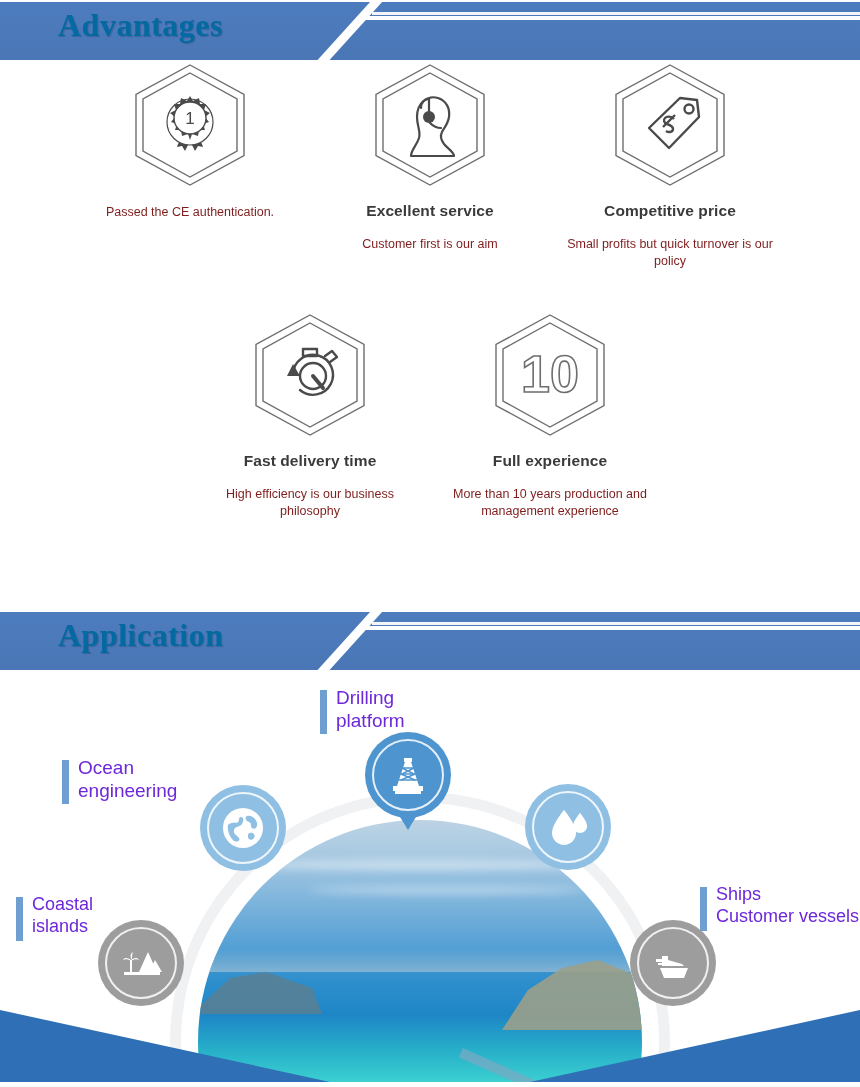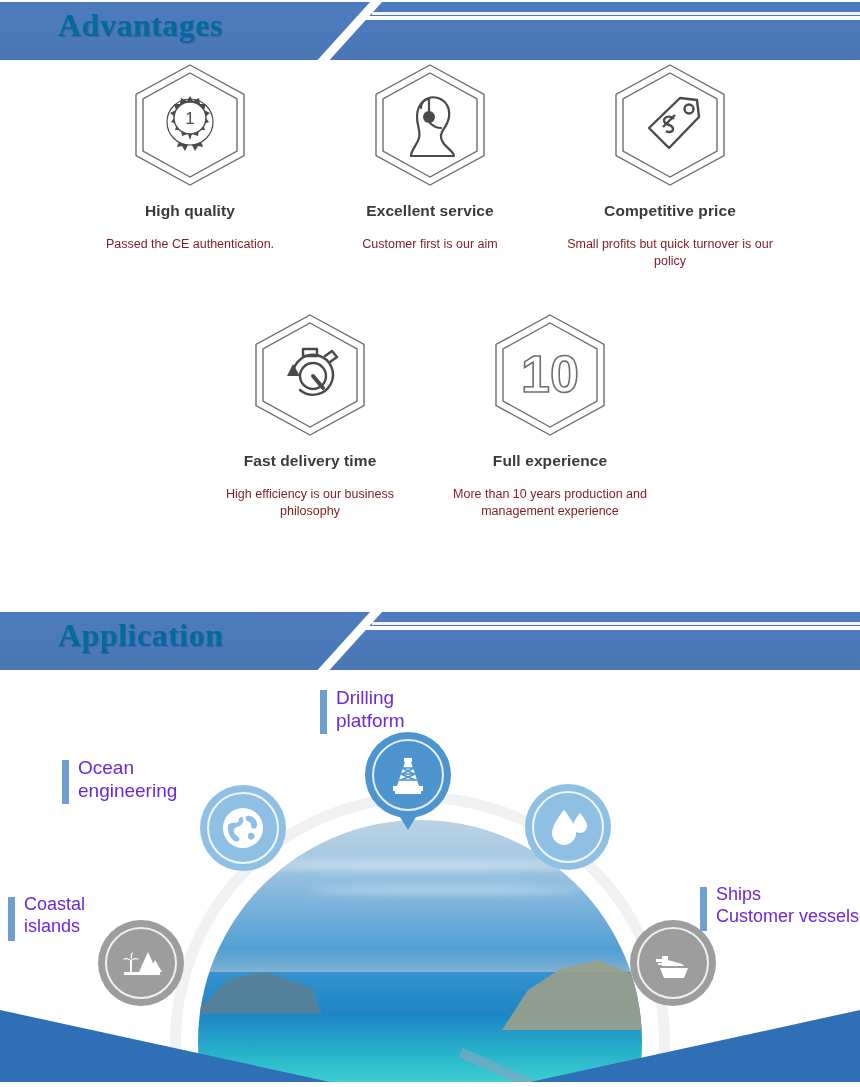--- a/index.html
+++ b/index.html
@@ -229,21 +229,20 @@
           <g stroke="#4a4a4a" stroke-width="1.2" fill="none">
             <circle cx="59" cy="60" r="23" fill="#ffffff"></circle>
           </g>
           <g fill="#4a4a4a">
             <path d="M59,34 L62,39 L68,36 L69,42 L75,42 L73,48 L79,51 L74,55 L78,60 L72,62 L74,68 L68,68 L67,74 L61,72 L59,78 L57,72 L51,74 L50,68 L44,68 L46,62 L40,60 L44,55 L39,51 L45,48 L43,42 L49,42 L50,36 L56,39z"></path>
           </g>
           <circle cx="59" cy="56" r="16" fill="#ffffff" stroke="#4a4a4a" stroke-width="1.4"></circle>
           <text x="59" y="62" font-family="'Liberation Sans',sans-serif" font-size="17" fill="#4a4a4a" text-anchor="middle">1</text>
         </svg>
       </div>
-      <div class="adv-title">High quality</div>
       <div class="adv-desc">Passed the CE authentication.</div>
     </div>
 
     <div class="adv-cell">
       <div class="hexbox">
         <svg width="118" height="126" viewBox="0 0 118 126">
           <polygon points="59,3 113,32.5 113,93.5 59,123 5,93.5 5,32.5" fill="none" stroke="#6e6e6e" stroke-width="1.4"></polygon>
           <polygon points="59,11 106,37 106,89 59,115 12,89 12,37" fill="none" stroke="#6e6e6e" stroke-width="1.4"></polygon>
           <g fill="none" stroke="#4a4a4a" stroke-width="2.2" stroke-linejoin="round" stroke-linecap="round">
             <path d="M46,55 C46,40 57,33 67,36 C76,39 79,47 78,55 C77,62 73,66 71,70 C69,74 70,78 73,82 C77,87 83,90 83,94 L40,94 C40,88 46,83 48,76 C50,70 46,64 46,55z"></path>
@@ -382,21 +381,21 @@
   <div class="pin blue-light" style="left:525px;top:112px;">
     <div class="tail tail-bl"></div>
     <div class="disc"></div>
     <div class="ring"></div>
     <svg viewBox="0 0 50 50">
       <path d="M21,8 C21,8 33,22 33,31 C33,38 27,43 21,43 C15,43 9,38 9,31 C9,22 21,8 21,8z" fill="#ffffff"></path>
       <path d="M37,11 C37,11 44,19 44,24 C44,28 41,31 37,31 C33,31 30,28 30,24 C30,19 37,11 37,11z" fill="#ffffff"></path>
     </svg>
   </div>
 
-  <div class="lbl small" style="left:8px;top:222px;height:48px;">
+  <div class="lbl small" style="left:16px;top:222px;height:48px;">
     <div class="tick" style="height:44px;"></div>
     <div class="txt">Coastal
 islands</div>
   </div>
   <div class="pin gray" style="left:98px;top:248px;">
     <div class="tail tail-br-gray"></div>
     <div class="disc"></div>
     <div class="ring"></div>
     <svg viewBox="0 0 50 50">
       <g fill="#ffffff">

